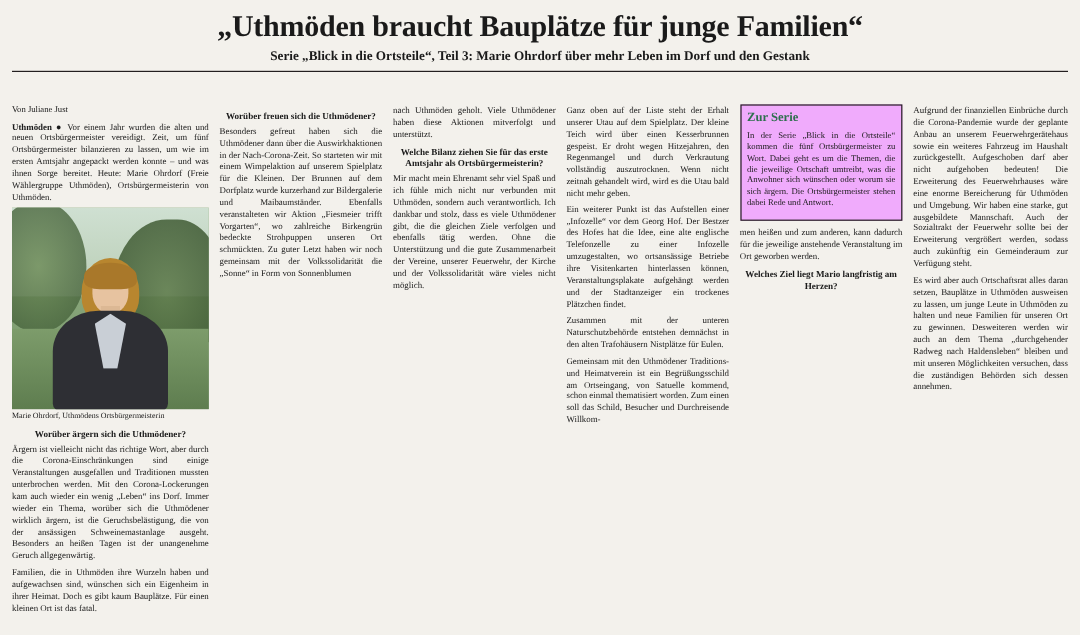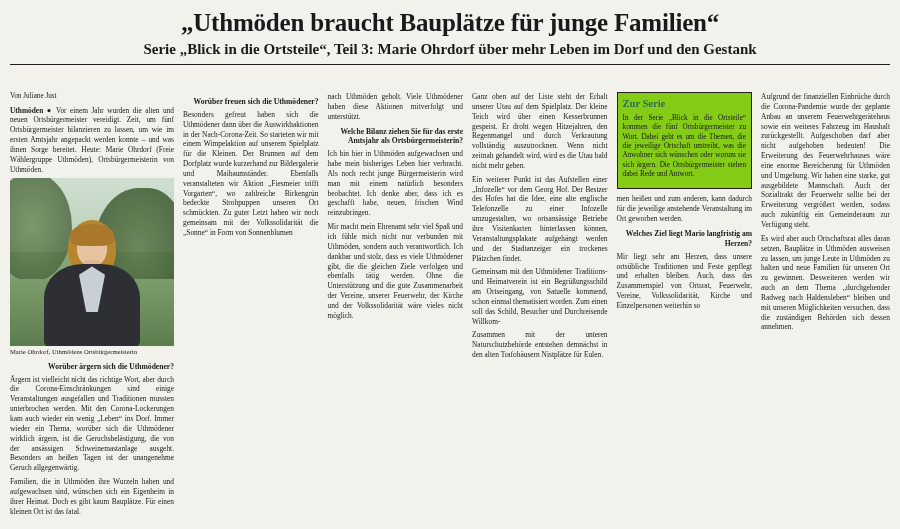--- a/index.html
+++ b/index.html
@@ -21,21 +21,21 @@
     font-weight:bold;
     font-size:25px;
     line-height:1.04;
     letter-spacing:-0.2px;
     text-align:center;
     margin:4px 0 5px 0;
   }
   .subhead{
     font-family:"Liberation Serif", serif;
     font-weight:bold;
-    font-size:15px;
+    font-size:11px;
     text-align:center;
     margin:0 0 6px 0;
   }
   .rule{
     border-top:1px solid #231f20;
     margin:4px 0 5px 0;
   }
   .cols{
     display:flex;
     gap:9px;
@@ -53,21 +53,21 @@
   .byline{
     font-size:7.2px;
     margin:0 0 3px 0;
   }
   .lead-start{font-weight:bold;}
   .qhead{
     font-weight:bold;
     font-size:7.6px;
     line-height:1.3;
     margin:5px 0 3px 0;
-    text-align:right;
+    text-align:center;
   }
   .photo-wrap{
     margin:0 0 2px 0;
   }
   .photo{
     width:164px;height:168px;
     position:relative;
     overflow:hidden;
     background:linear-gradient(180deg,#9fb88f 0%, #8aa87c 40%, #6f8e63 100%);
   }
@@ -159,21 +159,21 @@
     line-height:1.12;
   }
   .logo-badge .bird{
     position:absolute;left:8px;top:12px;width:22px;height:16px;
     opacity:.85;
   }
   .box{
     border:1px solid #231f20;
     padding:4px 5px 5px 5px;
     margin:0 0 5px 0;
-    background:#84cc16;
+    background:#f0abfc;
   }
   .box h3{
     margin:0 0 3px 0;
     font-size:10.5px;
     font-weight:bold;
     color:#2e6f4e;
   }
   .box p{
     font-size:7.2px;
     line-height:1.3;
@@ -235,39 +235,37 @@
     <div class="col">
       <div class="qhead">Worüber freuen sich die Uthmödener?</div>
       <p>Besonders gefreut haben sich die Uthmödener dann über die Auswirkhaktionen in der Nach-Corona-Zeit. So starteten wir mit einem Wimpelaktion auf unserem Spielplatz für die Kleinen. Der Brunnen auf dem Dorfplatz wurde kurzerhand zur Bildergalerie und Maibaumständer. Ebenfalls veranstalteten wir Aktion „Fiesmeier trifft Vorgarten“, wo zahlreiche Birkengrün bedeckte Strohpuppen unseren Ort schmückten. Zu guter Letzt haben wir noch gemeinsam mit der Volkssolidarität die „Sonne“ in Form von Sonnenblumen</p>
     </div>
 
     <div class="col">
       <p>nach Uthmöden geholt. Viele Uthmödener haben diese Aktionen mitverfolgt und unterstützt.</p>
       <div class="qhead">Welche Bilanz ziehen Sie für das erste Amtsjahr als Ortsbürgermeisterin?</div>
 
 
-      <p>Ich bin hier in Uthmöden aufgewachsen und habe mein bisheriges Leben hier verbracht. Als noch recht junge Bürgermeisterin wird man mit einem natürlich besonders beobachtet. Ich denke aber, dass ich es geschafft habe, neuen, frischen Wind reinzubringen.</p>
       <p>Mir macht mein Ehrenamt sehr viel Spaß und ich fühle mich nicht nur verbunden mit Uthmöden, sondern auch verantwortlich. Ich dankbar und stolz, dass es viele Uthmödener gibt, die die gleichen Ziele verfolgen und ebenfalls tätig werden. Ohne die Unterstützung und die gute Zusammenarbeit der Vereine, unserer Feuerwehr, der Kirche und der Volkssolidarität wäre vieles nicht möglich.</p>
     </div>
 
     <div class="col">
       <p>Ganz oben auf der Liste steht der Erhalt unserer Utau auf dem Spielplatz. Der kleine Teich wird über einen Kesserbrunnen gespeist. Er droht wegen Hitzejahren, den Regenmangel und durch Verkrautung vollständig auszutrocknen. Wenn nicht zeitnah gehandelt wird, wird es die Utau bald nicht mehr geben.</p>
       <p>Ein weiterer Punkt ist das Aufstellen einer „Infozelle“ vor dem Georg Hof. Der Bestzer des Hofes hat die Idee, eine alte englische Telefonzelle zu einer Infozelle umzugestalten, wo ortsansässige Betriebe ihre Visitenkarten hinterlassen können, Veranstaltungsplakate aufgehängt werden und der Stadtanzeiger ein trockenes Plätzchen findet.</p>
+      <p>Zusammen mit der unteren Naturschutzbehörde entstehen demnächst in den alten Trafohäusern Nistplätze für Eulen.</p>
       <p>Gemeinsam mit den Uthmödener Traditions- und Heimatverein ist ein Begrüßungsschild am Ortseingang, von Satuelle kommend, schon einmal thematisiert worden. Zum einen soll das Schild, Besucher und Durchreisende Willkom-</p>
-      <p>Zusammen mit der unteren Naturschutzbehörde entstehen demnächst in den alten Trafohäusern Nistplätze für Eulen.</p>
     </div>
 
     <div class="col">
       <div class="box">
         <h3>Zur Serie</h3>
         <p>In der Serie „Blick in die Ortsteile“ kommen die fünf Ortsbürgermeister zu Wort. Dabei geht es um die Themen, die die jeweilige Ortschaft umtreibt, was die Anwohner sich wünschen oder worum sie sich ärgern. Die Ortsbürgermeister stehen dabei Rede und Antwort.</p>
       </div>
       <p>men heißen und zum anderen, kann dadurch für die jeweilige anstehende Veranstaltung im Ort geworben werden.</p>
       <div class="qhead">Welches Ziel liegt Mario langfristig am Herzen?</div>
-      <p>Mir liegt sehr am Herzen, dass unsere ortsübliche Traditionen und Feste gepflegt und erhalten bleiben. Auch, dass das Zusammenspiel von Ortsrat, Feuerwehr, Vereine, Volkssolidarität, Kirche und Einzelpersonen weiterhin so</p>
     </div>
 
     <div class="col">
       <p>Aufgrund der finanziellen Einbrüche durch die Corona-Pandemie wurde der geplante Anbau an unserem Feuerwehrgerätehaus sowie ein weiteres Fahrzeug im Haushalt zurückgestellt. Aufgeschoben darf aber nicht aufgehoben bedeuten! Die Erweiterung des Feuerwehrhauses wäre eine enorme Bereicherung für Uthmöden und Umgebung. Wir haben eine starke, gut ausgebildete Mannschaft. Auch der Sozialtrakt der Feuerwehr sollte bei der Erweiterung vergrößert werden, sodass auch zukünftig ein Gemeinderaum zur Verfügung steht.</p>
       <p>Es wird aber auch Ortschaftsrat alles daran setzen, Bauplätze in Uthmöden ausweisen zu lassen, um junge Leute in Uthmöden zu halten und neue Familien für unseren Ort zu gewinnen. Desweiteren werden wir auch an dem Thema „durchgehender Radweg nach Haldensleben“ bleiben und mit unseren Möglichkeiten versuchen, dass die zuständigen Behörden sich dessen annehmen.</p>
     </div>
 
   </div>
 </div>
 

